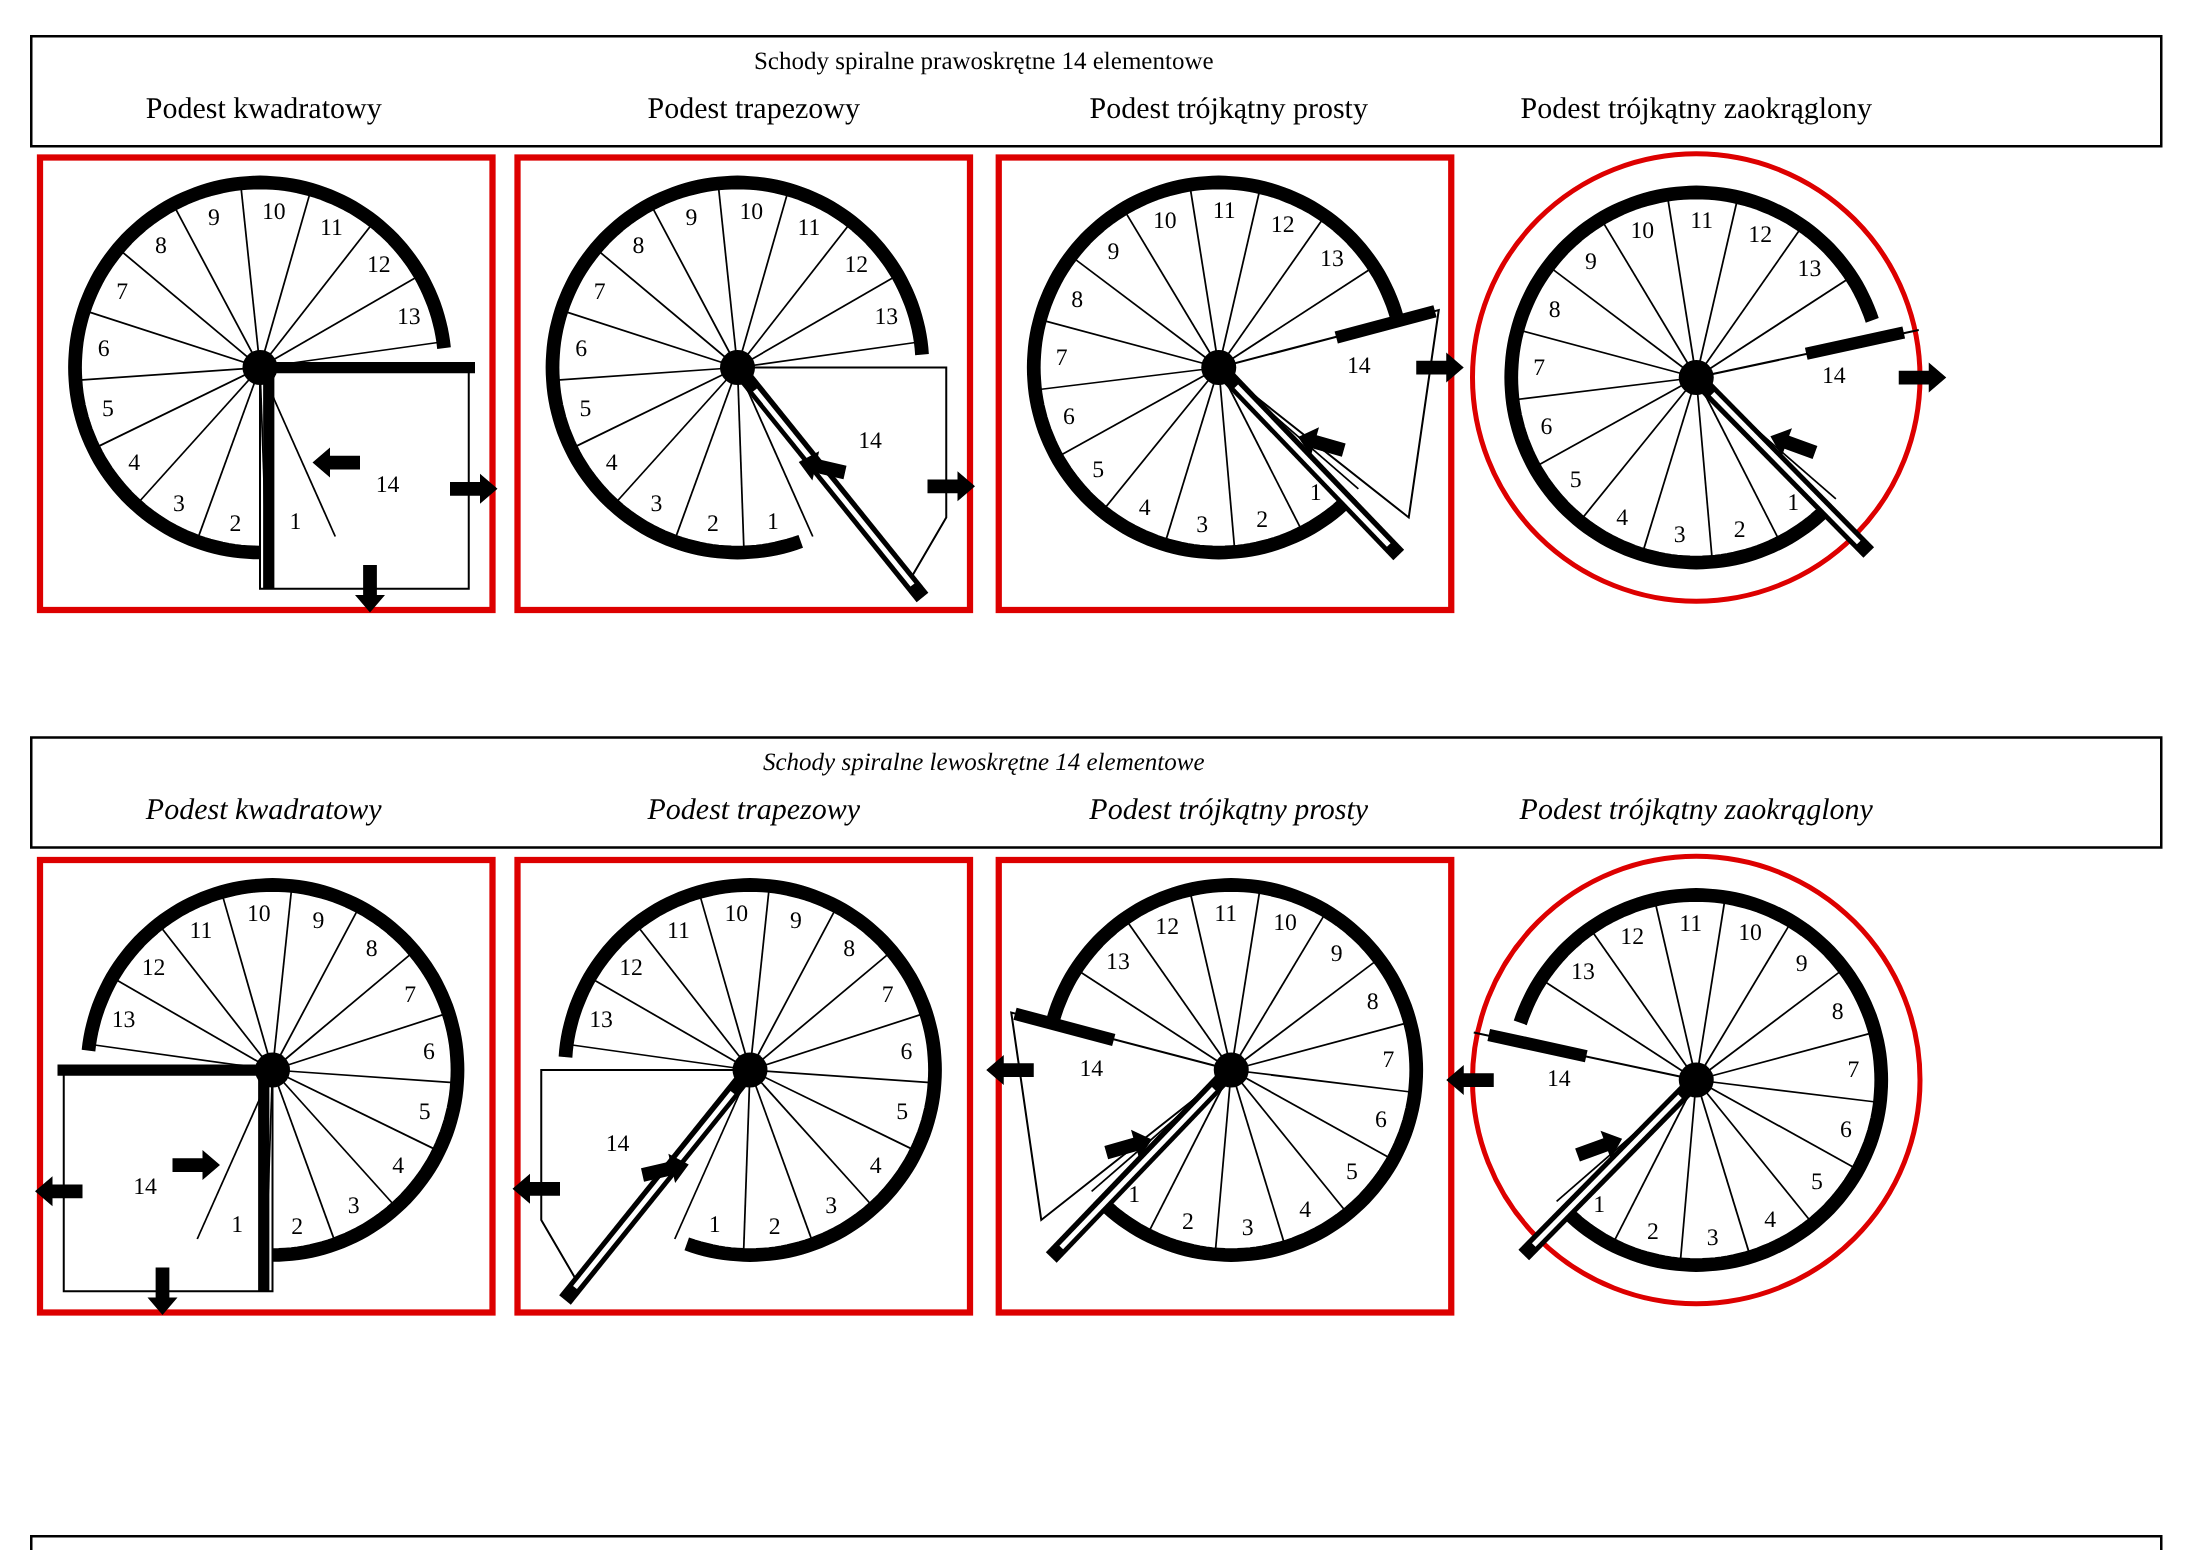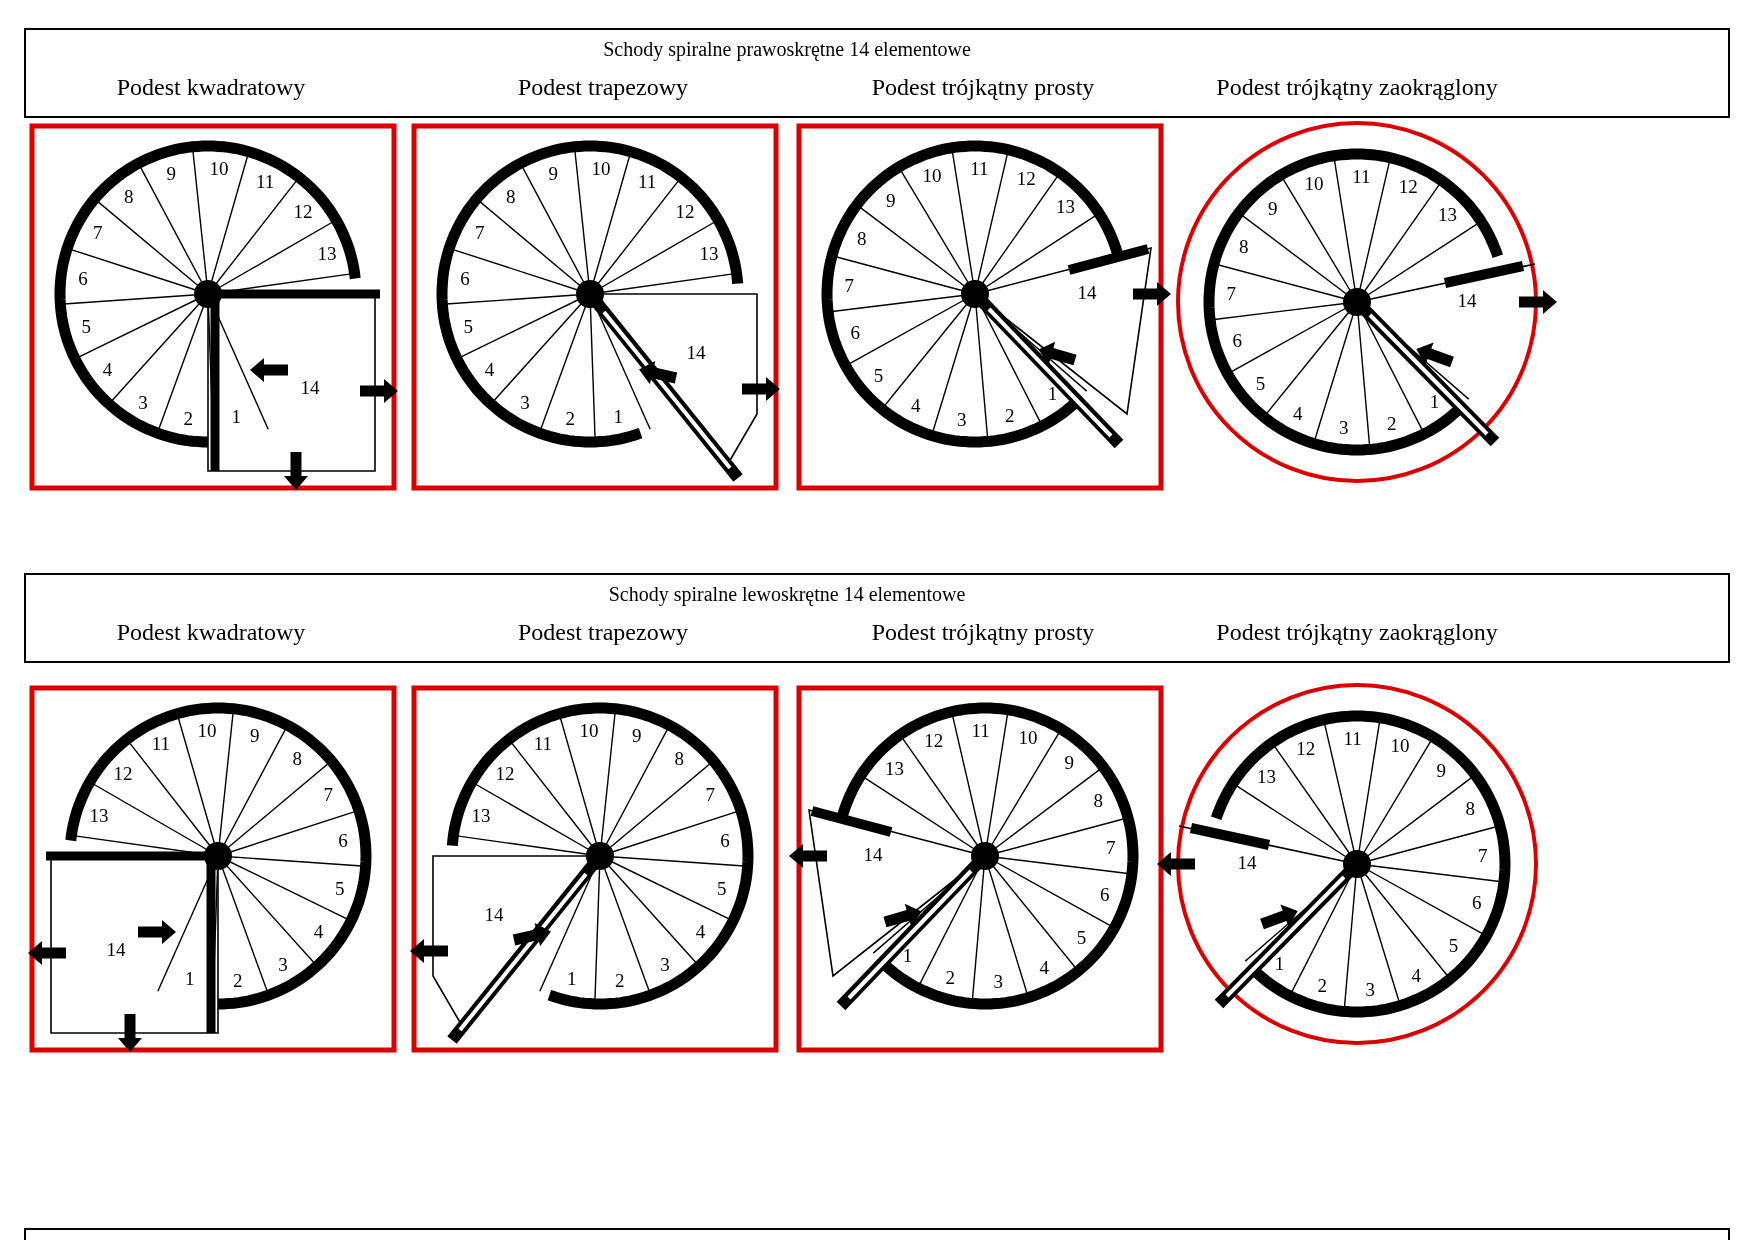--- a/index.html
+++ b/index.html
@@ -182,21 +182,21 @@
         <text x="141.9" y="73.1" text-anchor="middle" font-size="19" font-family="&quot;Liberation Serif&quot;,&quot;DejaVu Serif&quot;,serif" fill="#000">10</text>
         <text x="189.4" y="65.6" text-anchor="middle" font-size="19" font-family="&quot;Liberation Serif&quot;,&quot;DejaVu Serif&quot;,serif" fill="#000">11</text>
         <text x="236.2" y="76.4" text-anchor="middle" font-size="19" font-family="&quot;Liberation Serif&quot;,&quot;DejaVu Serif&quot;,serif" fill="#000">12</text>
         <text x="275.6" y="104.0" text-anchor="middle" font-size="19" font-family="&quot;Liberation Serif&quot;,&quot;DejaVu Serif&quot;,serif" fill="#000">13</text>
         <text x="295.0" y="189.5" text-anchor="middle" font-size="19" font-family="&quot;Liberation Serif&quot;,&quot;DejaVu Serif&quot;,serif" fill="#000">14</text>
         <polygon points="278.1,250.2 255.6,242.0 253.3,248.1 244.3,232.0 261.6,225.5 259.3,231.6 281.9,239.8" fill="#000"></polygon>
         <polygon points="347.0,179.5 371.0,179.5 371.0,173.0 385.0,185.0 371.0,197.0 371.0,190.5 347.0,190.5" fill="#000"></polygon>
       </svg>
     </div>
 
-  <div class="header-box" style="left:24px;top:573px;width:1702px;height:86px;">
+  <div class="header-box" style="left:24px;top:589px;width:1702px;height:86px;font-style:italic;">
     <span class="section-title" style="left:761px;">Schody spiralne lewoskrętne 14 elementowe</span>
     <span class="col-label" style="left:185px;">Podest kwadratowy</span>
     <span class="col-label" style="left:577px;">Podest trapezowy</span>
     <span class="col-label" style="left:957px;">Podest trójkątny prosty</span>
     <span class="col-label" style="left:1331px;">Podest trójkątny zaokrąglony</span>
   </div>
 
   <div id="diag-1-0" class="diagram-host" style="left:28px;top:684px;">
       <svg viewBox="0 0 370 370">
         <rect x="4" y="4" width="362" height="362" fill="none" stroke="#dd0000" stroke-width="5"></rect>

